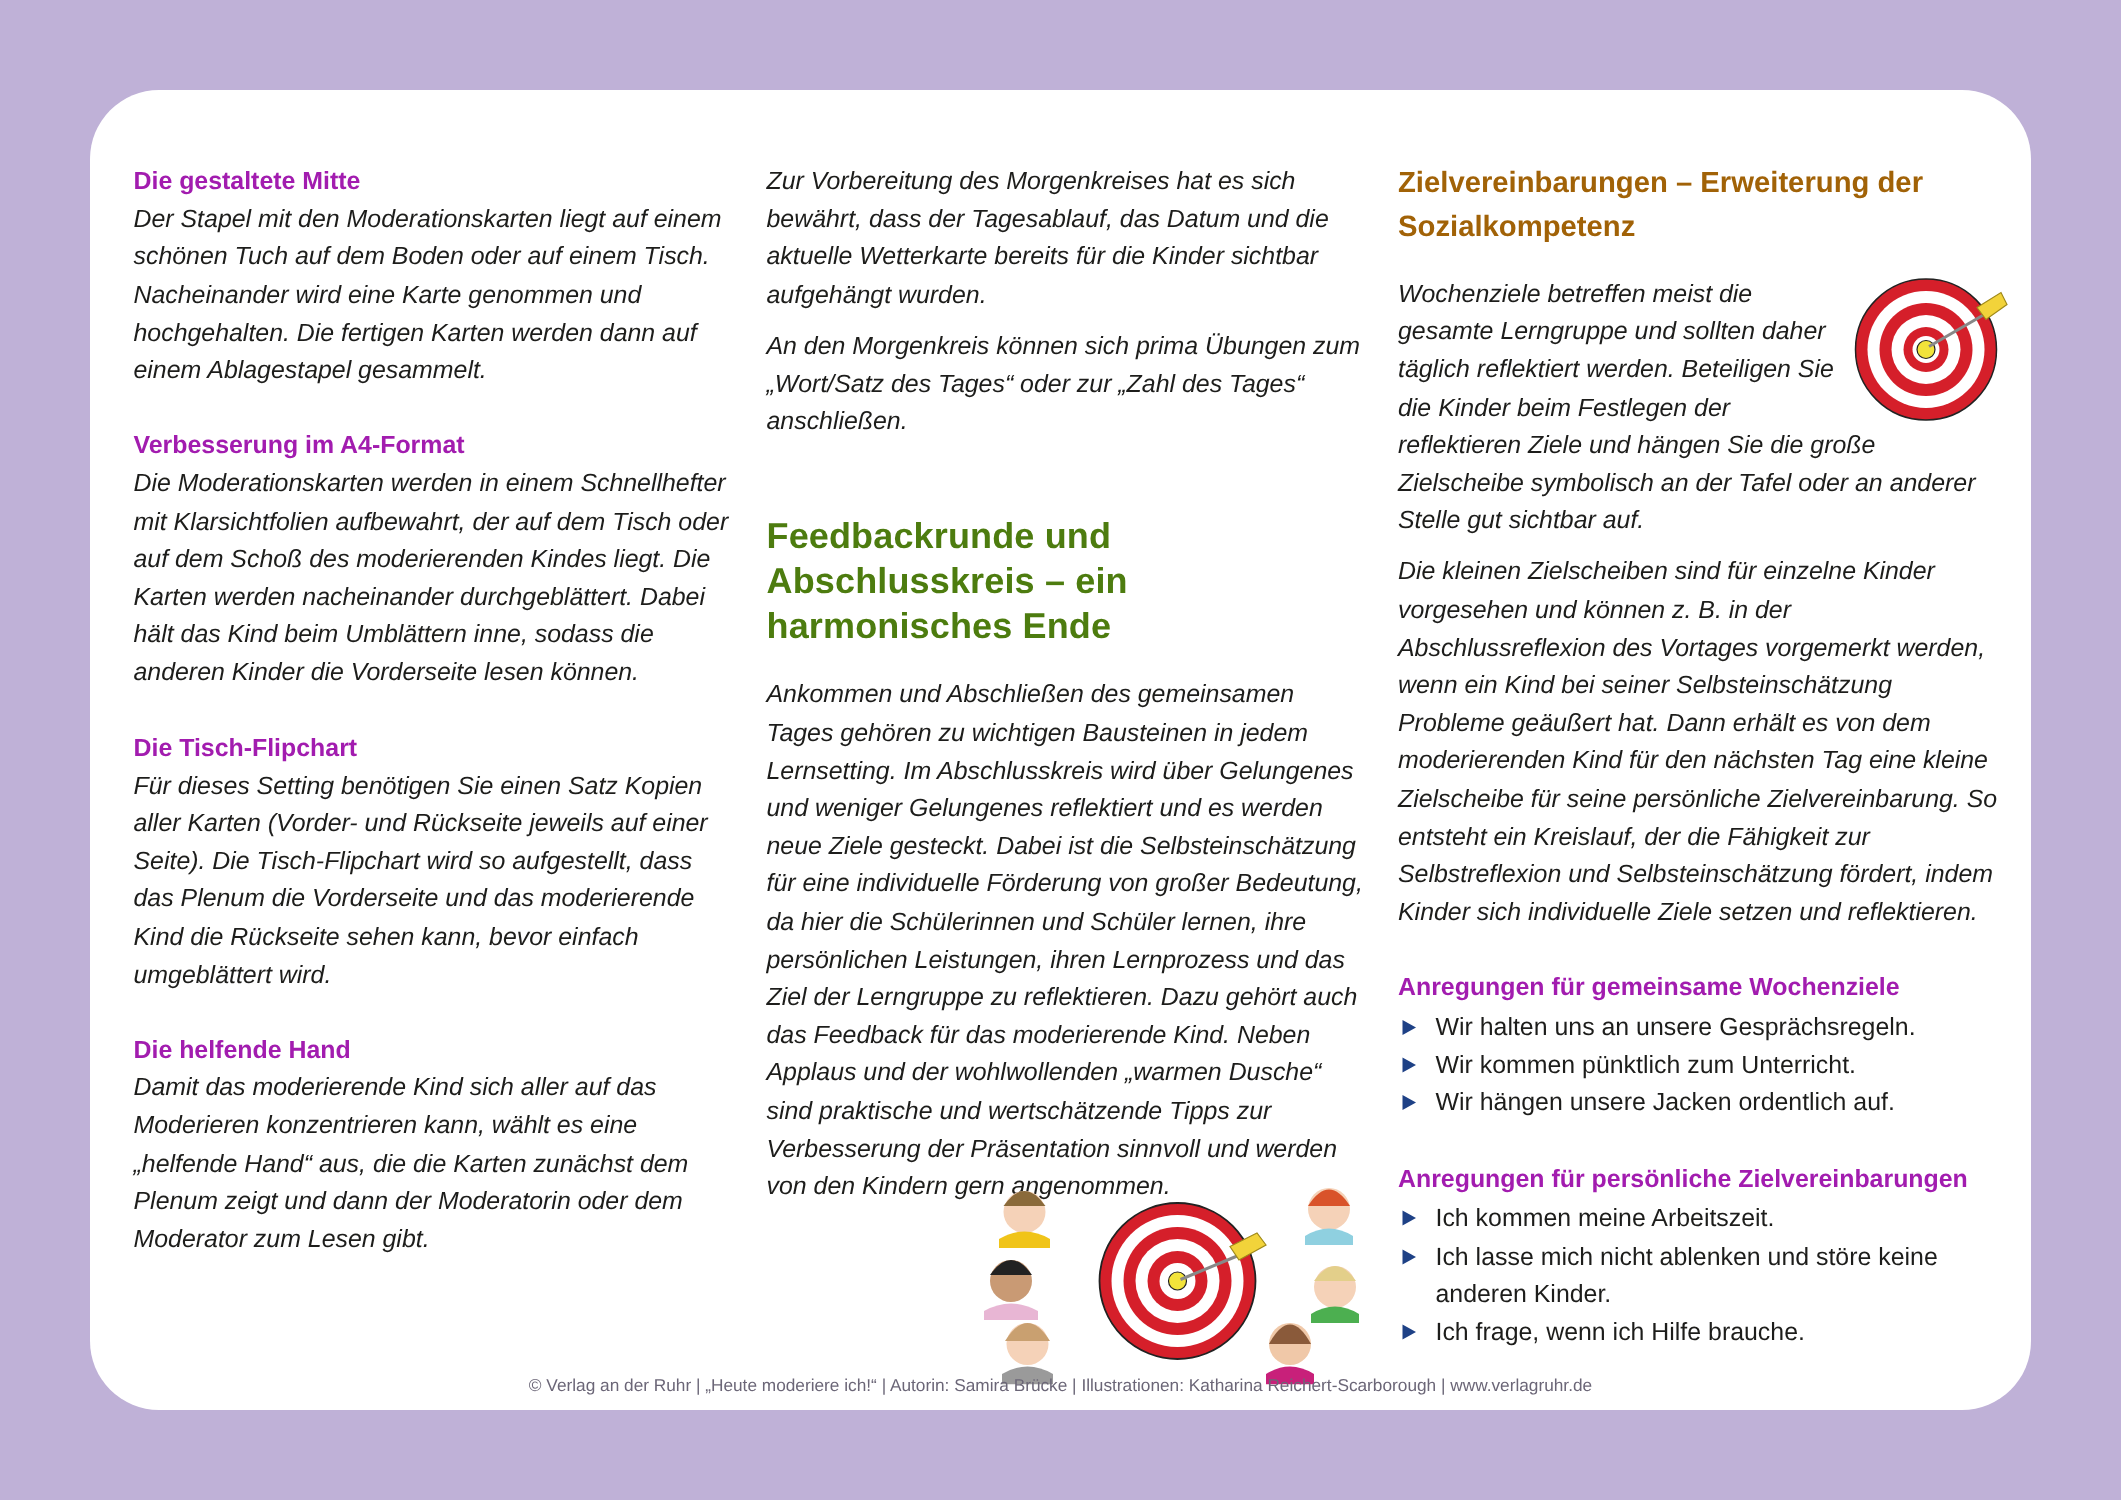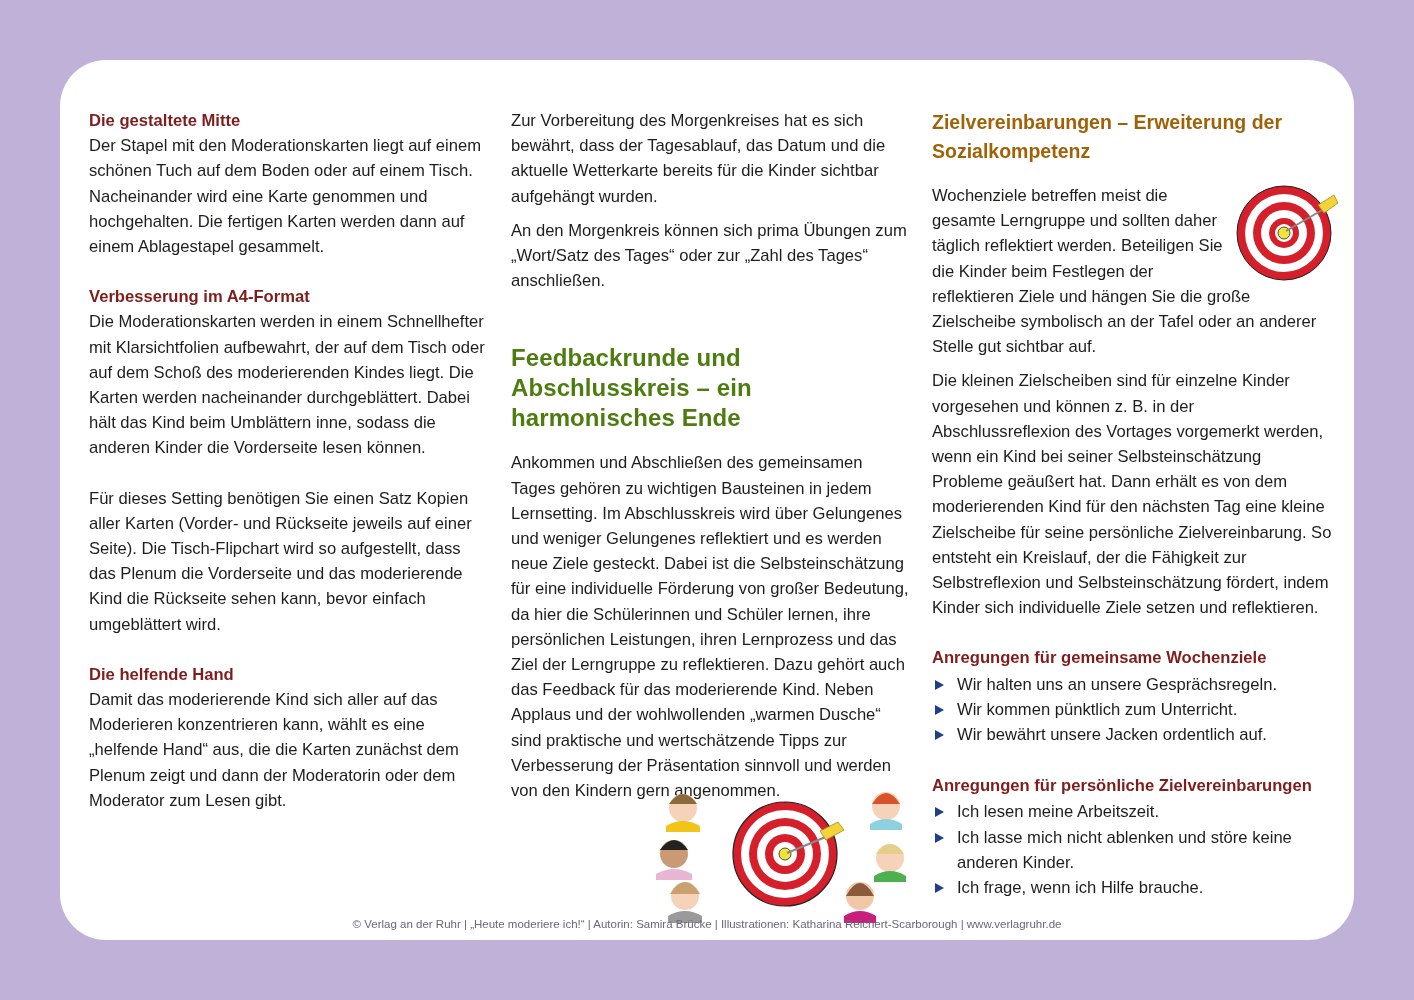--- a/index.html
+++ b/index.html
@@ -10,22 +10,22 @@
     position: relative;
   }
   .card {
     position: absolute; left: 60px; top: 60px; width: 1294px; height: 880px;
     background: #ffffff; border-radius: 46px;
   }
   .col { position: absolute; top: 48px; color: #1d1d1b; font-size: 16.6px; line-height: 25.2px; }
   .col1 { left: 29px; width: 400px; }
   .col2 { left: 451px; width: 400px; }
   .col3 { left: 872px; width: 400px; }
-  .sub { color: #7f1d1d; font-size: 16.6px; line-height: 25.2px; margin: 0; }
-  .p { margin: 0; }
+  .sub { color: #a21caf; font-size: 16.6px; line-height: 25.2px; margin: 0; }
+  .p { margin: 0; font-style: italic; }
   .gap-lg { height: 25px; }
   .gap-sm { height: 9px; }
   .h-feedback {
     color: #4d7c0f; font-weight: bold; font-size: 24px; line-height: 30px;
     margin: 0; letter-spacing: 0.1px;
   }
   .h-ziel { color: #a16207; font-size: 19.5px; line-height: 29px; margin: 0; }
   ul.bullets { list-style: none; margin: 1px; padding: 0; }
   ul.bullets li { position: relative; padding-left: 24px; }
   .tri {
@@ -45,20 +45,21 @@
 
 <div class="card">
 
   <div class="col col1">
     <h3 class="sub">Die gestaltete Mitte</h3>
     <p class="p">Der Stapel mit den Moderationskarten liegt auf einem schönen Tuch auf dem Boden oder auf einem Tisch. Nacheinander wird eine Karte genommen und hochgehalten. Die fertigen Karten werden dann auf einem Ablagestapel gesammelt.</p>
     <div class="gap-lg"></div>
     <h3 class="sub">Verbesserung im A4-Format</h3>
     <p class="p">Die Moderationskarten werden in einem Schnellhefter mit Klarsichtfolien aufbewahrt, der auf dem Tisch oder auf dem Schoß des moderierenden Kindes liegt. Die Karten werden nacheinander durchgeblättert. Dabei hält das Kind beim Umblättern inne, sodass die anderen Kinder die Vorderseite lesen können.</p>
     <div class="gap-lg"></div>
+    <h3 class="sub">Die Tisch-Flipchart</h3>
     <p class="p">Für dieses Setting benötigen Sie einen Satz Kopien aller Karten (Vorder- und Rückseite jeweils auf einer Seite). Die Tisch-Flipchart wird so aufgestellt, dass das Plenum die Vorderseite und das moderierende Kind die Rückseite sehen kann, bevor einfach umgeblättert wird.</p>
     <div class="gap-lg"></div>
     <h3 class="sub">Die helfende Hand</h3>
     <p class="p">Damit das moderierende Kind sich aller auf das Moderieren konzentrieren kann, wählt es eine „helfende Hand“ aus, die die Karten zunächst dem Plenum zeigt und dann der Moderatorin oder dem Moderator zum Lesen gibt.</p>
   </div>
 
   <div class="col col2">
     <p class="p">Zur Vorbereitung des Morgenkreises hat es sich bewährt, dass der Tagesablauf, das Datum und die aktuelle Wetterkarte bereits für die Kinder sichtbar aufgehängt wurden.</p>
     <div class="gap-sm"></div>
     <p class="p">An den Morgenkreis können sich prima Übungen zum „Wort/Satz des Tages“ oder zur „Zahl des Tages“ anschließen.</p>
@@ -128,26 +129,26 @@
     </svg>
     <p class="p">Wochenziele betreffen meist die gesamte Lerngruppe und sollten daher täglich reflektiert werden. Beteiligen Sie die Kinder beim Festlegen der reflektieren Ziele und hängen Sie die große Zielscheibe symbolisch an der Tafel oder an anderer Stelle gut sichtbar auf.</p>
     <div class="gap-sm"></div>
     <p class="p">Die kleinen Zielscheiben sind für einzelne Kinder vorgesehen und können z. B. in der Abschlussreflexion des Vortages vorgemerkt werden, wenn ein Kind bei seiner Selbsteinschätzung Probleme geäußert hat. Dann erhält es von dem moderierenden Kind für den nächsten Tag eine kleine Zielscheibe für seine persönliche Zielvereinbarung. So entsteht ein Kreislauf, der die Fähigkeit zur Selbstreflexion und Selbsteinschätzung fördert, indem Kinder sich individuelle Ziele setzen und reflektieren.</p>
     <div class="gap-lg"></div>
 
     <h3 class="sub">Anregungen für gemeinsame Wochenziele</h3>
     <ul class="bullets">
       <li><span class="tri"></span><span>Wir halten uns an unsere Gesprächsregeln.</span></li>
       <li><span class="tri"></span><span>Wir kommen pünktlich zum Unterricht.</span></li>
-      <li><span class="tri"></span><span>Wir bewährt unsere Jacken ordentlich auf.</span></li>
+      <li><span class="tri"></span><span>Wir hängen unsere Jacken ordentlich auf.</span></li>
     </ul>
     <div class="gap-lg"></div>
 
     <h3 class="sub">Anregungen für persönliche Zielvereinbarungen</h3>
     <ul class="bullets">
-      <li><span class="tri"></span><span>Ich lesen meine Arbeitszeit.</span></li>
+      <li><span class="tri"></span><span>Ich kommen meine Arbeitszeit.</span></li>
       <li><span class="tri"></span><span>Ich lasse mich nicht ablenken und störe keine anderen Kinder.</span></li>
       <li><span class="tri"></span><span>Ich frage, wenn ich Hilfe brauche.</span></li>
     </ul>
   </div>
 </div>
 
 <div class="footer">© Verlag an der Ruhr | „Heute moderiere ich!“ | Autorin: Samira Brücke | Illustrationen: Katharina Reichert-Scarborough | www.verlagruhr.de</div>
 
 </body></html>

